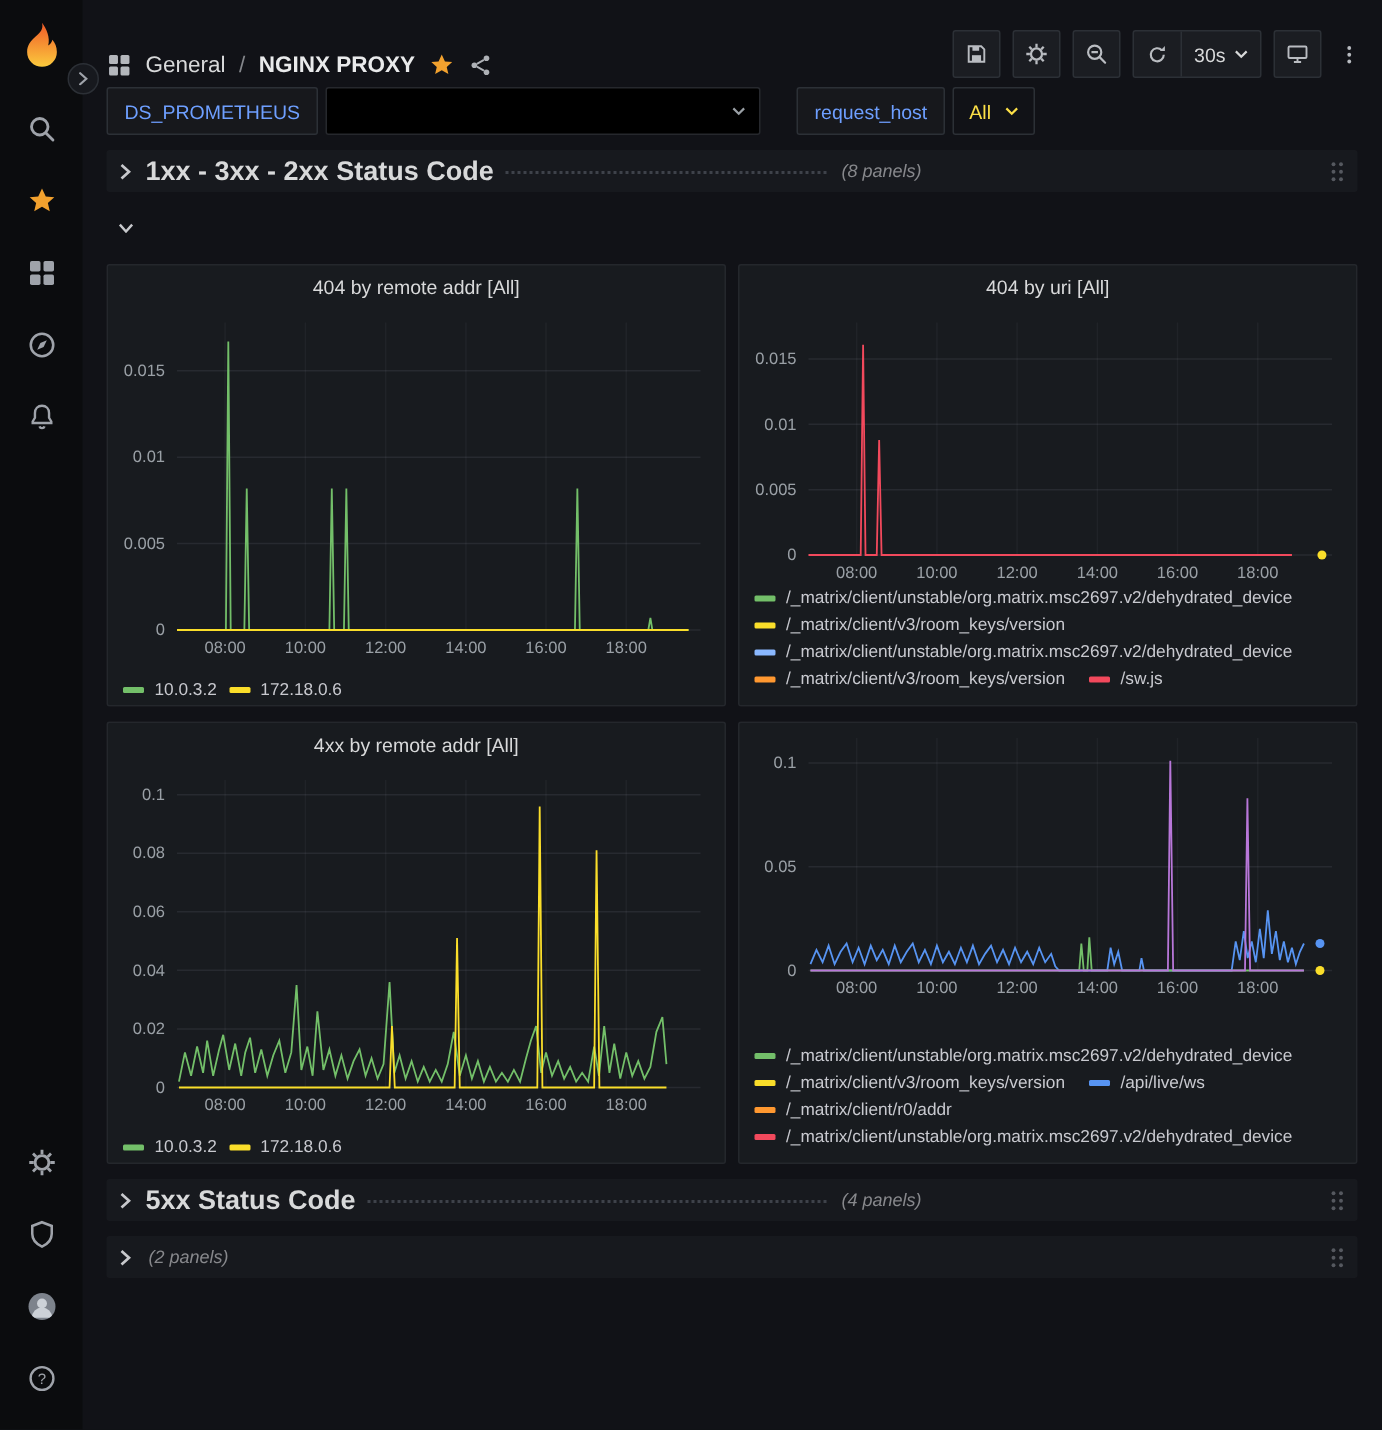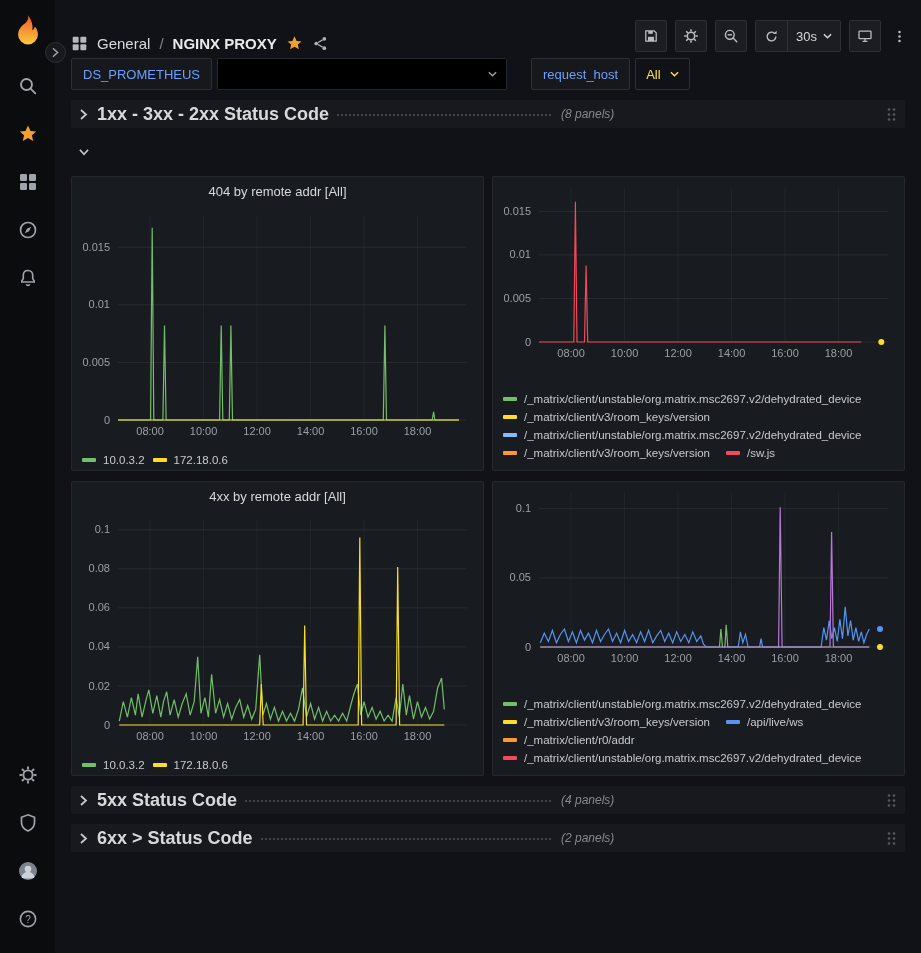--- a/index.html
+++ b/index.html
@@ -361,20 +361,21 @@
                 <span class="legend-chip" style="background: rgb(115, 191, 105);"></span>
                 <span class="legend-label">10.0.3.2</span>
               </div>
               <div class="legend-item">
                 <span class="legend-chip" style="background: rgb(250, 222, 42);"></span>
                 <span class="legend-label">172.18.0.6</span>
               </div>
             </div>
         </section>
         <section class="panel">
+          <header class="panel-title">404 by uri [All]</header>
           <div class="panel-chart"><svg width="411" height="185">
                 <line x1="46" y1="165.0" x2="395" y2="165.0" stroke="rgba(204,204,220,0.09)" stroke-width="1"></line>
                 <text x="38" y="168.5" text-anchor="end">0</text>
                 <line x1="46" y1="121.5" x2="395" y2="121.5" stroke="rgba(204,204,220,0.09)" stroke-width="1"></line>
                 <text x="38" y="125.0" text-anchor="end">0.005</text>
                 <line x1="46" y1="77.9" x2="395" y2="77.9" stroke="rgba(204,204,220,0.09)" stroke-width="1"></line>
                 <text x="38" y="81.4" text-anchor="end">0.01</text>
                 <line x1="46" y1="34.4" x2="395" y2="34.4" stroke="rgba(204,204,220,0.09)" stroke-width="1"></line>
                 <text x="38" y="37.9" text-anchor="end">0.015</text>
                 <line x1="78.1" y1="10" x2="78.1" y2="165" stroke="rgba(204,204,220,0.05)" stroke-width="1"></line>
@@ -535,24 +536,20 @@
             </svg>
           </span>
       </div>
 
       <div class="dash-row collapsed">
         <span class="chev">
             <svg viewBox="0 0 9 11">
               <path d="M1.5 1l5 4.5-5 4.5" fill="none" stroke="currentColor" stroke-width="1.8"></path>
             </svg>
           </span>
-        <div class="row-left">
-          <span class="row-title">6xx &gt; Status Code</span>
-          <span class="row-dots"></span>
-        </div>
         <span class="row-count">(2 panels)</span>
         <span class="row-spacer"></span>
         <span class="drag">
             <svg viewBox="0 0 11 15">
               <g fill="currentColor">
                 <circle cx="3" cy="2.5" r="1.3"></circle>
                 <circle cx="8" cy="2.5" r="1.3"></circle>
                 <circle cx="3" cy="7.5" r="1.3"></circle>
                 <circle cx="8" cy="7.5" r="1.3"></circle>
                 <circle cx="3" cy="12.5" r="1.3"></circle>

